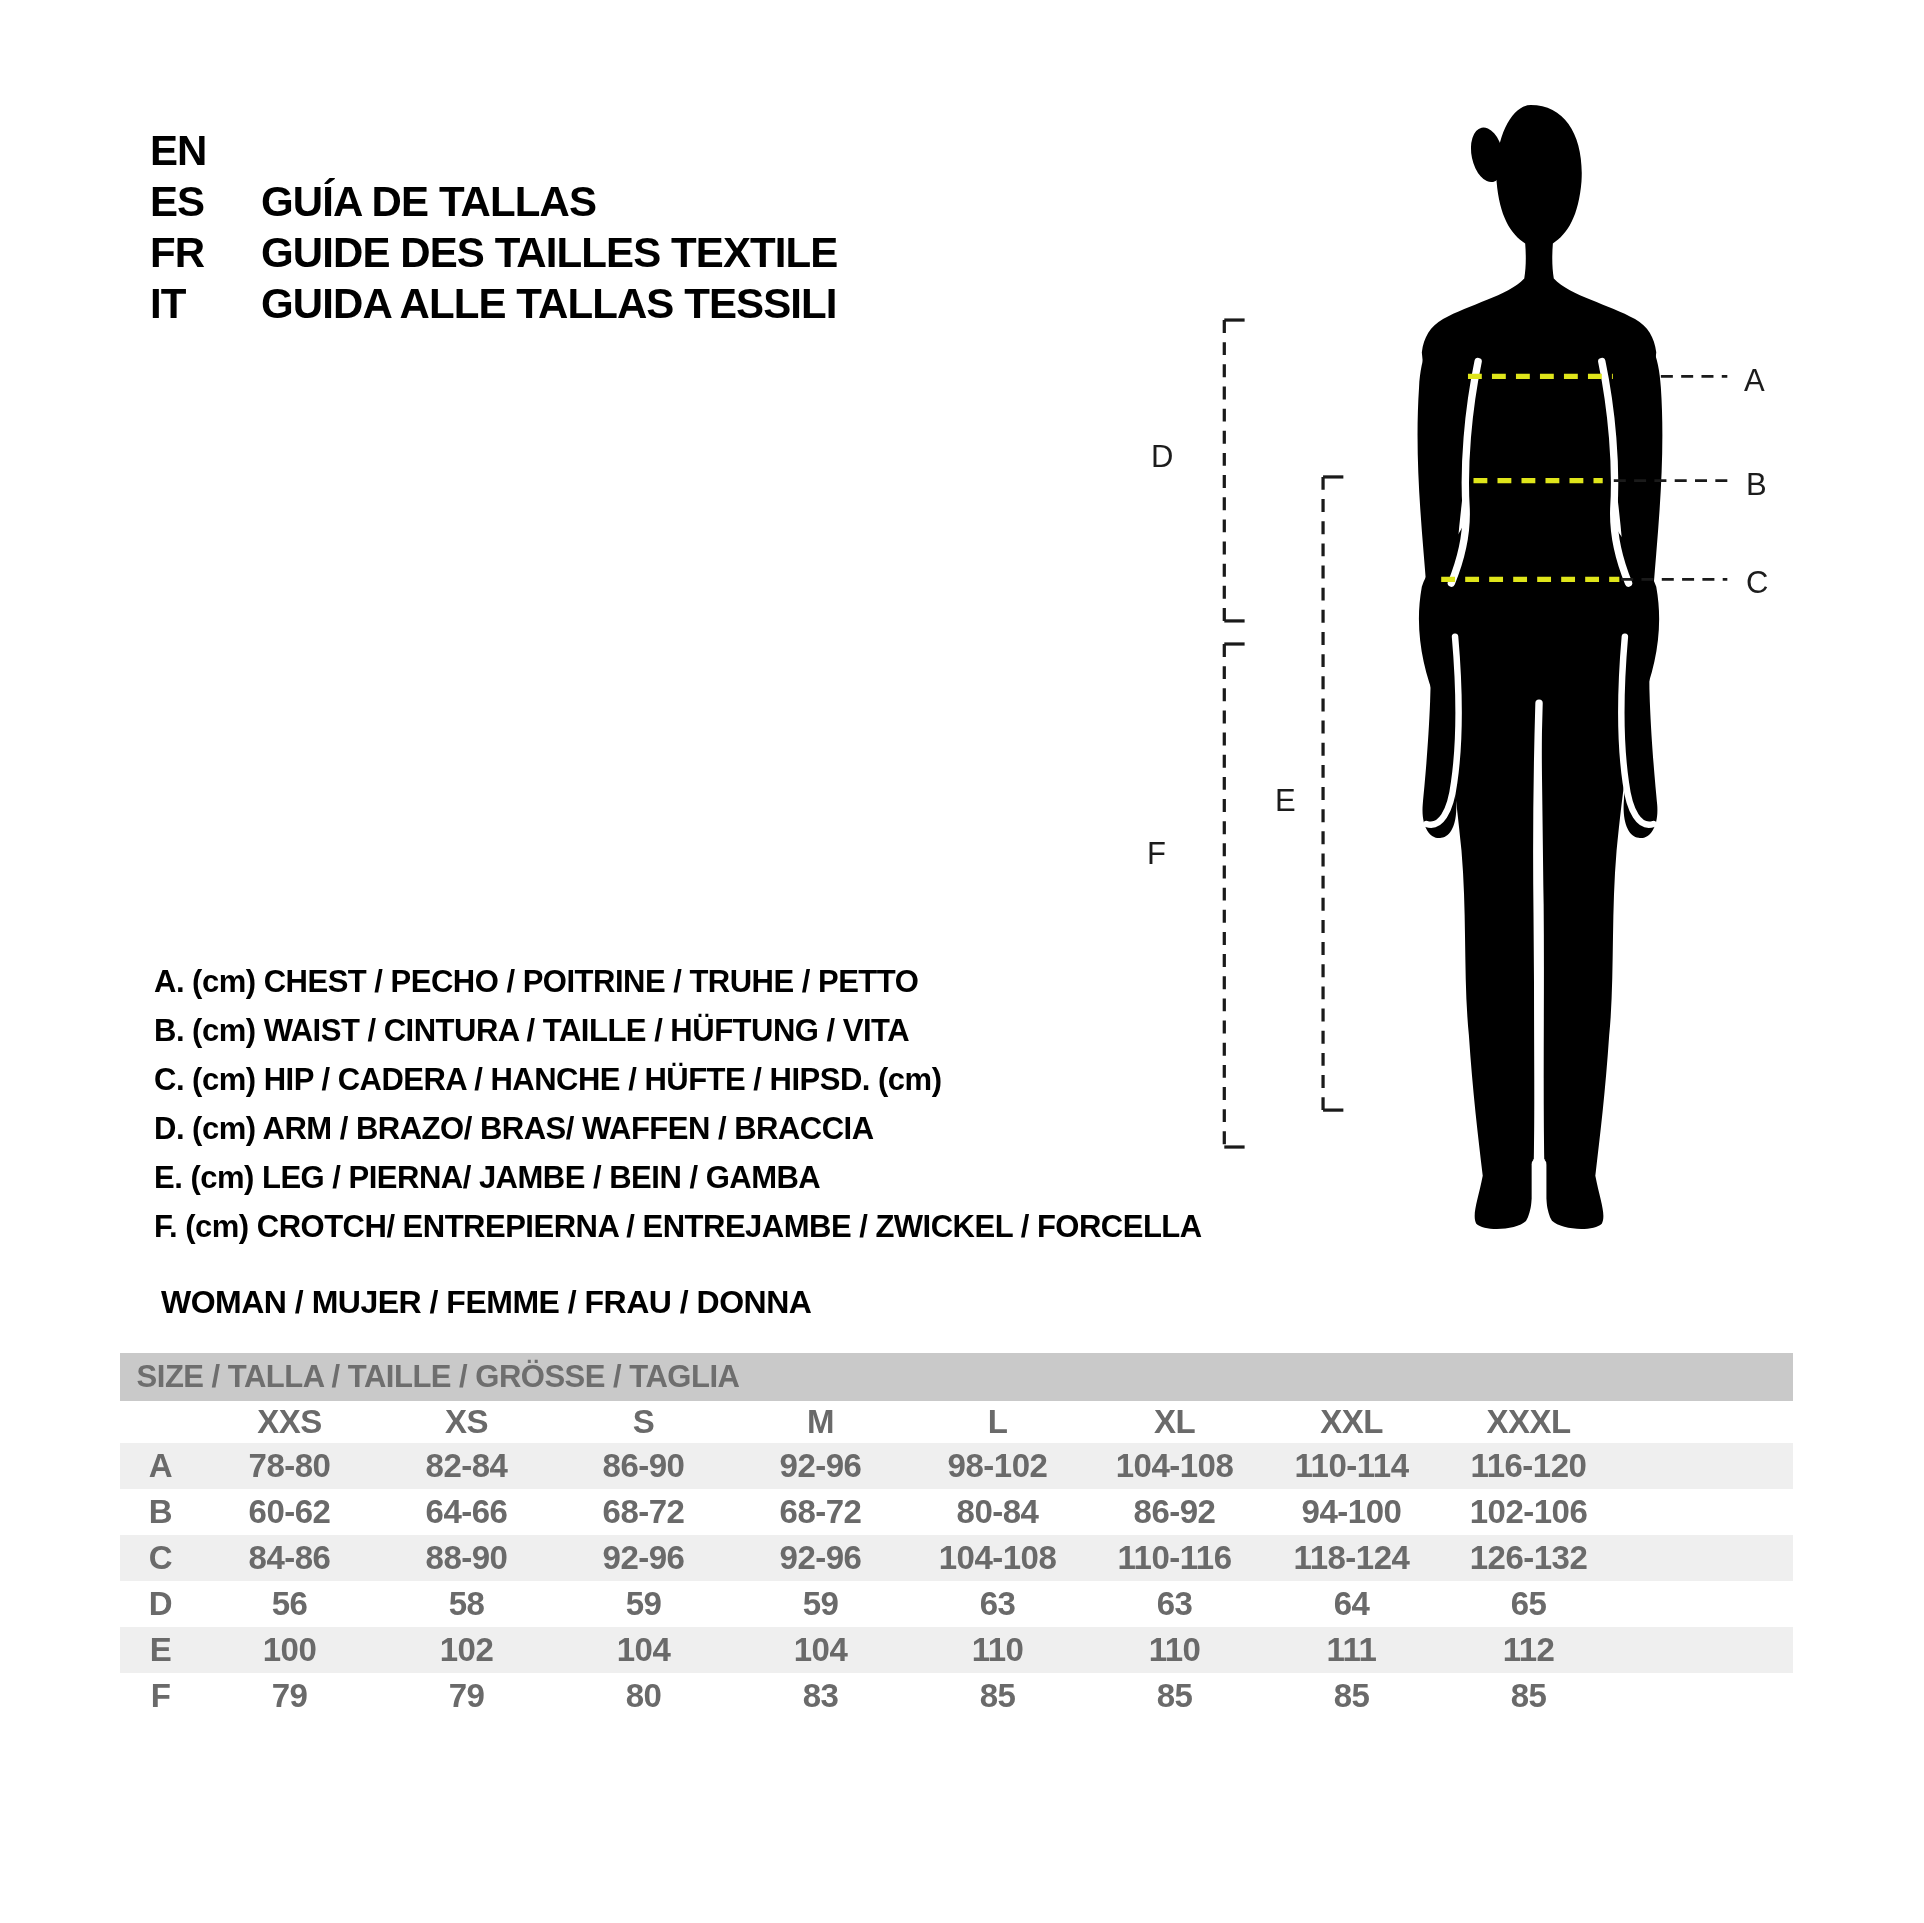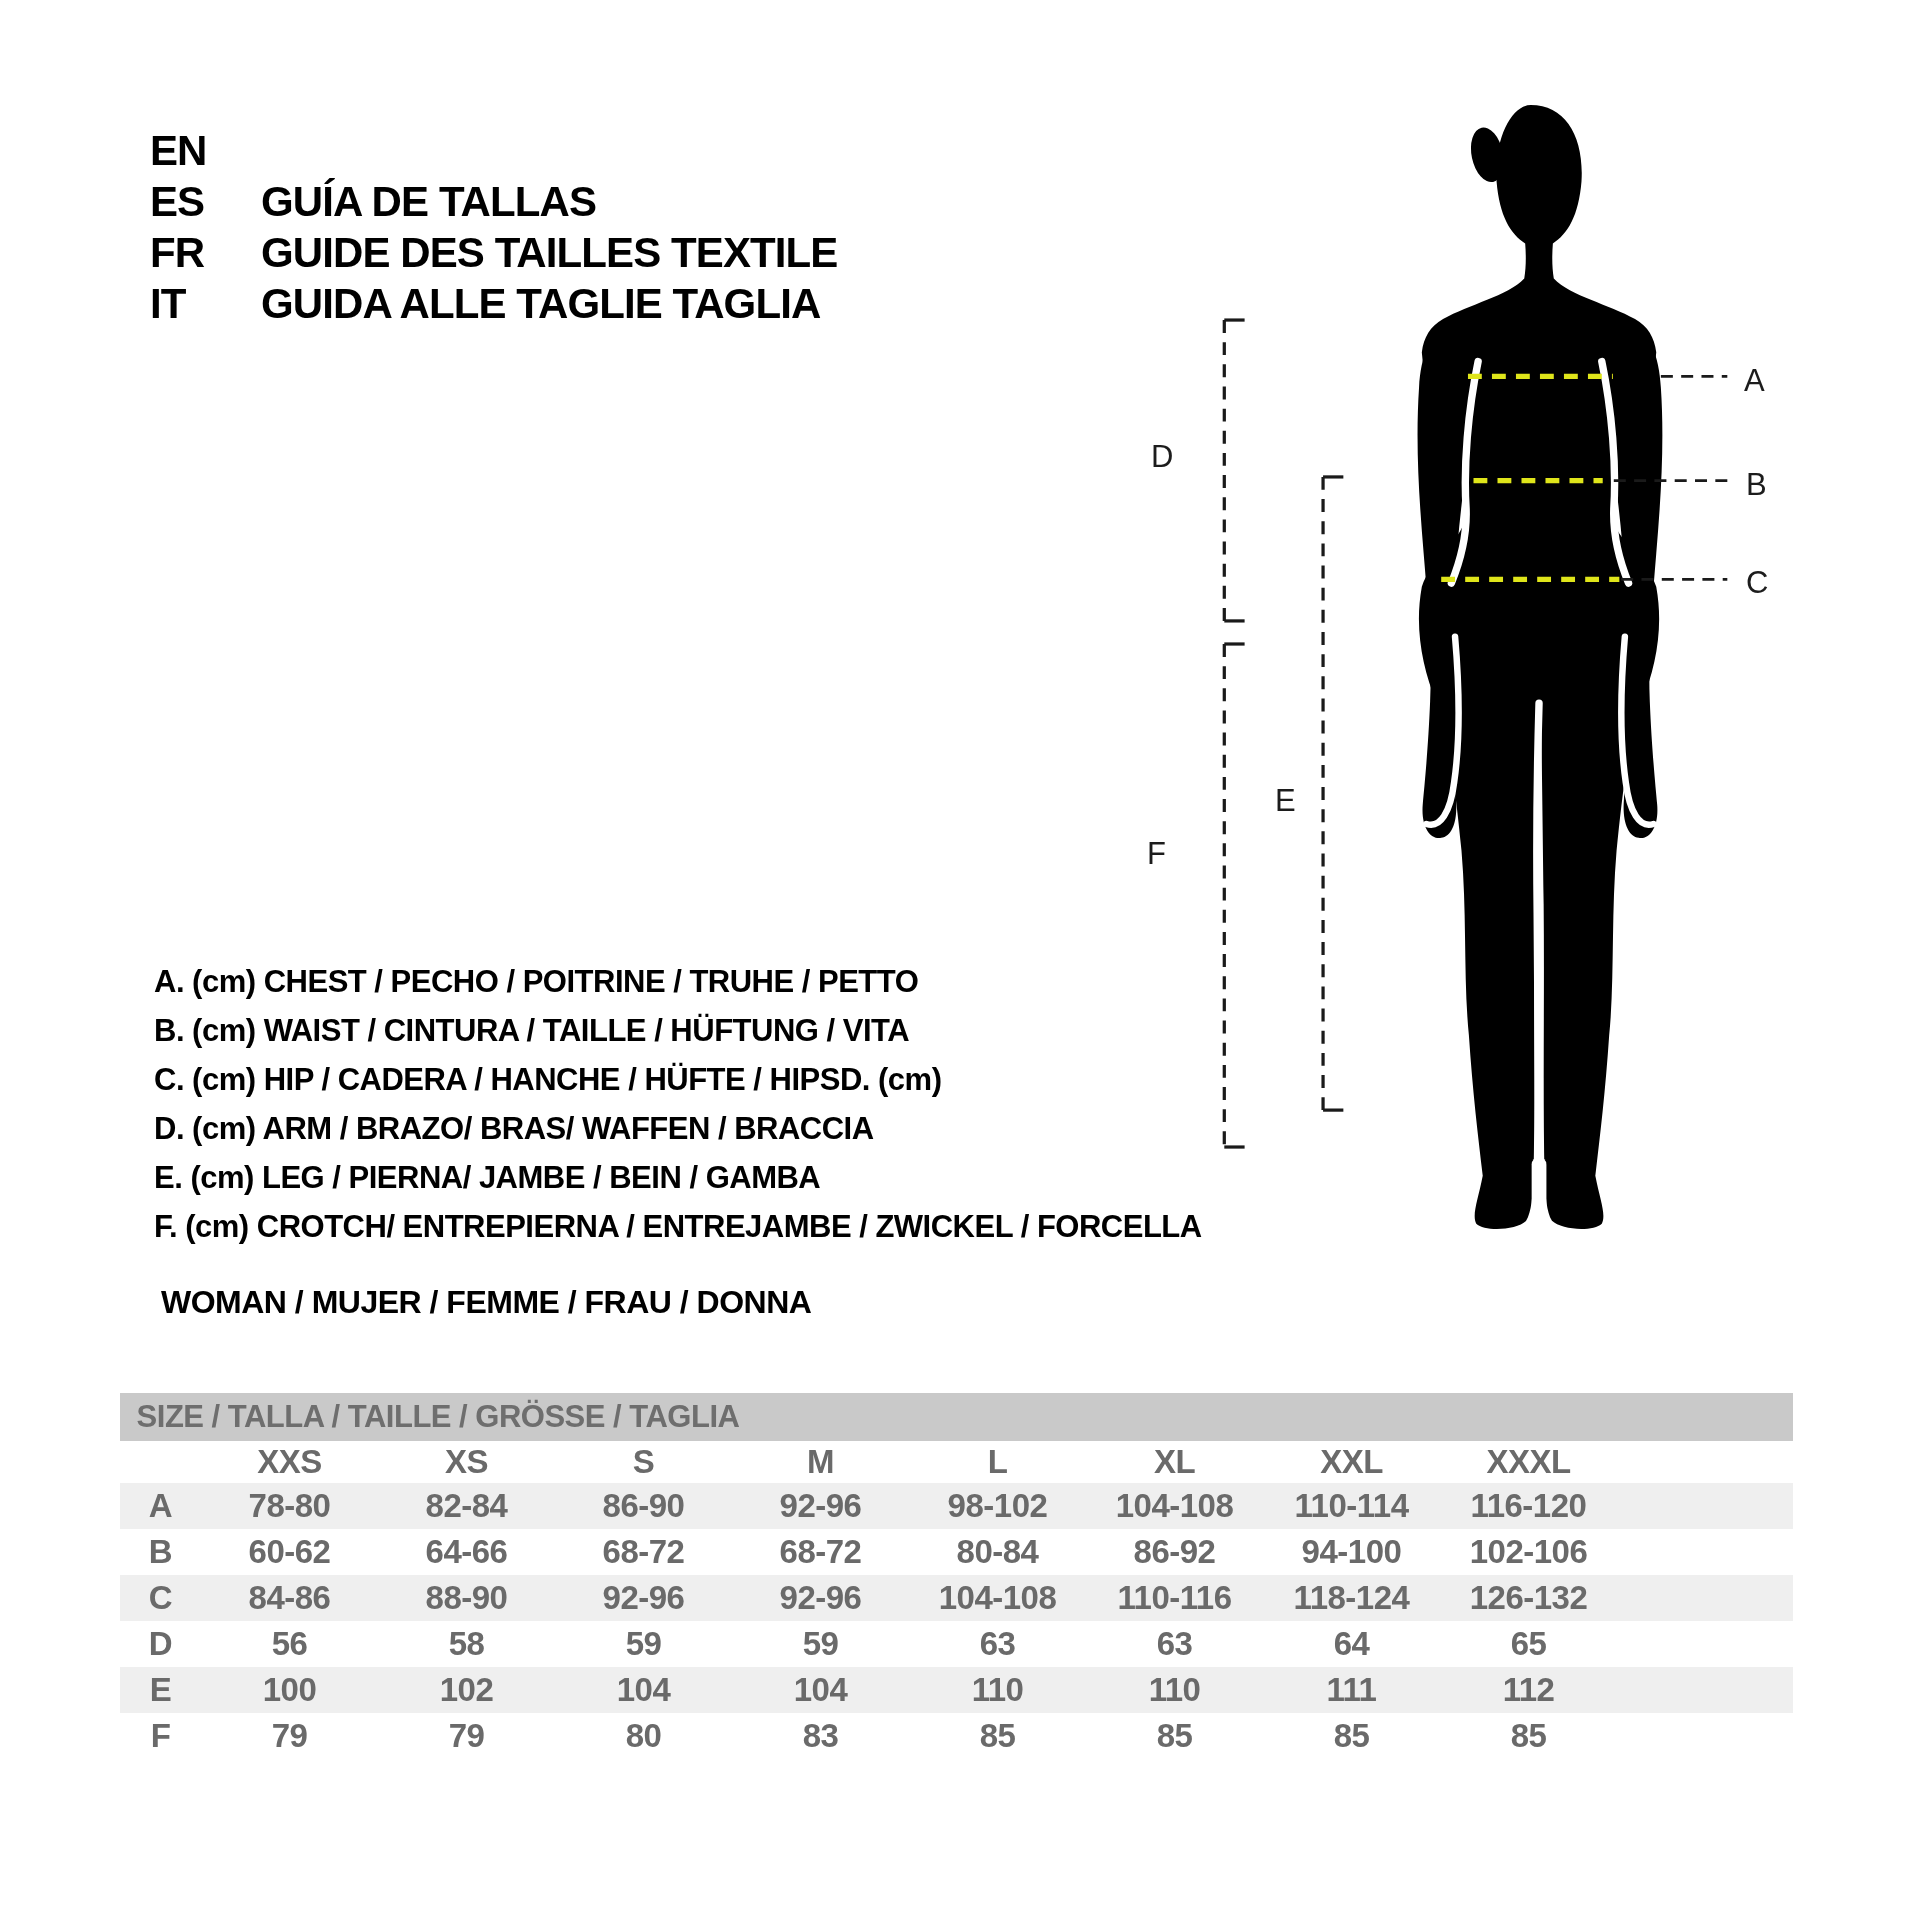--- a/index.html
+++ b/index.html
@@ -25,21 +25,21 @@
   }
 
   
   .legend{left:132px;top:957px;margin-left:22px;}
   .legend-line{font-size:31px;font-weight:700;letter-spacing:-0.5px;line-height:49px;white-space:nowrap;}
 
   
   .gender-heading{left:132px;top:1284px;font-size:32px;font-weight:700;letter-spacing:-0.5px;line-height:37px;white-space:nowrap;margin-left:29px;}
 
   
-  .table-wrap{left:120px;top:1353px;width:1673px;margin-top:40px;}
+  .table-wrap{left:120px;top:1353px;width:1673px;}
   .table-header-band{
     height:48px;line-height:48px;background:#c9c9c9;
     font-size:31px;font-weight:700;letter-spacing:-0.5px;
     color:#6e6e6e;padding-left:16.6px;box-sizing:border-box;
   }
   table.size-table{
     width:1673px;table-layout:fixed;border-collapse:collapse;
     font-size:33px;font-weight:700;letter-spacing:-0.5px;color:#6a6a6a;
   }
   table.size-table th,table.size-table td{
@@ -61,21 +61,21 @@
   <div class="lang-row">
     <span class="lang-code">ES</span>
     <span class="lang-label">GUÍA DE TALLAS</span>
   </div>
   <div class="lang-row">
     <span class="lang-code">FR</span>
     <span class="lang-label">GUIDE DES TAILLES TEXTILE</span>
   </div>
   <div class="lang-row">
     <span class="lang-code">IT</span>
-    <span class="lang-label">GUIDA ALLE TAGLIE TAGLIA</span>
+    <span class="lang-label">GUIDA ALLE TALLAS TESSILI</span>
   </div>
 </div>
 
 <svg class="abs figure-svg" viewBox="1240 85 740 1265" xmlns="http://www.w3.org/2000/svg">
 
   <ellipse cx="1612" cy="168" rx="17" ry="30" transform="rotate(-12 1612 168)" fill="#000"></ellipse>
 
   <path fill="#000" d="
     M 1659 114
     C 1697 114 1717 149 1714 197

